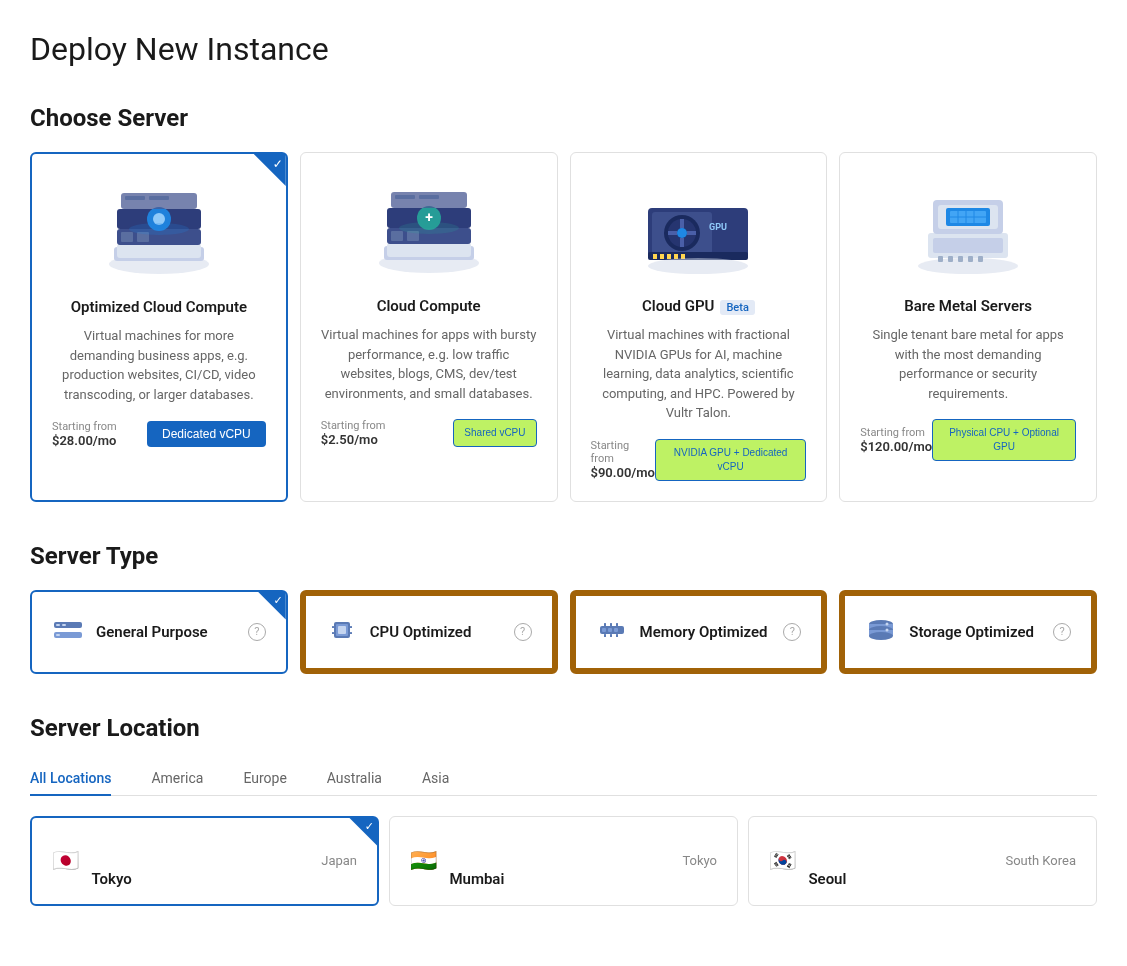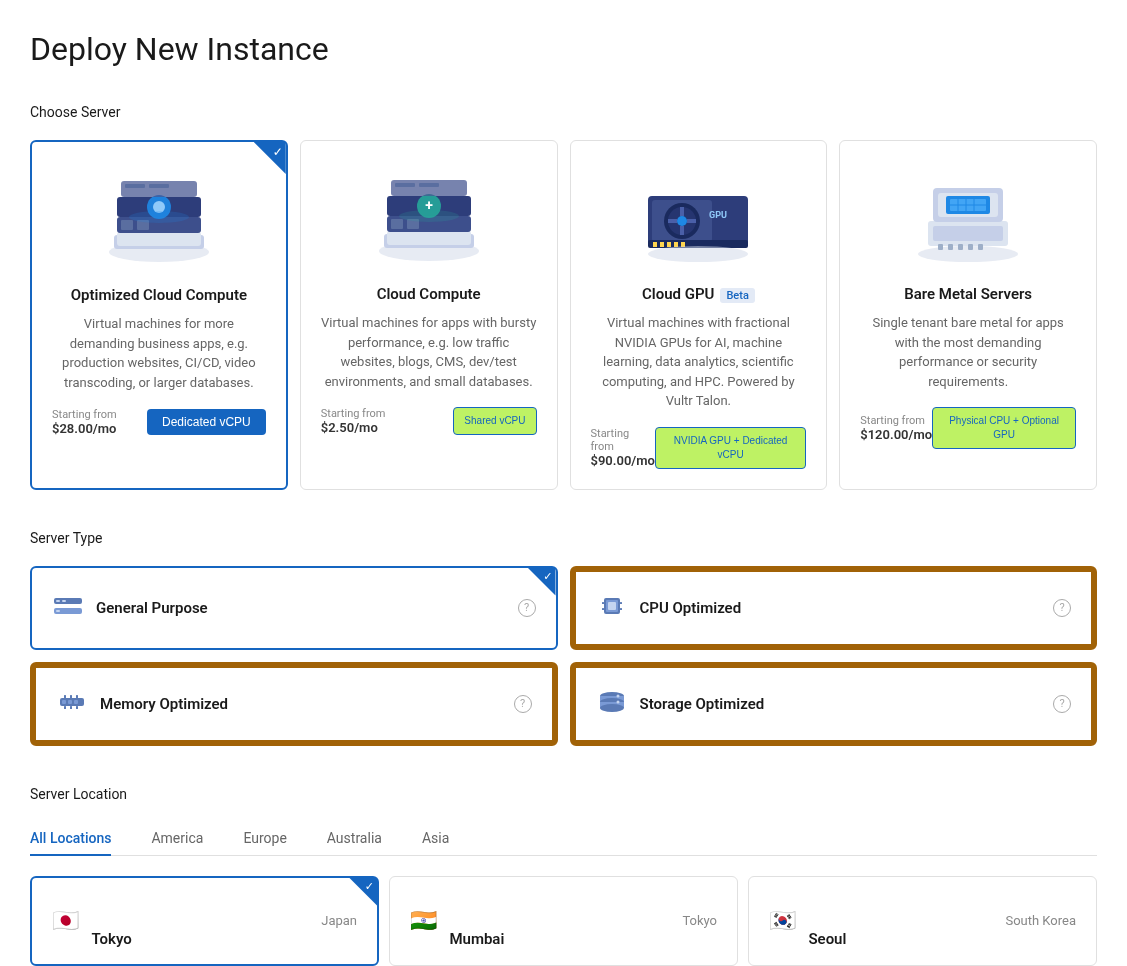--- a/index.html
+++ b/index.html
@@ -10,22 +10,22 @@
       padding: 30px 30px;
       max-width: 1127px;
     }
     .page-title {
       font-size: 32px;
       font-weight: 400;
       margin-bottom: 36px;
       color: #1a1a1a;
     }
     .section-label {
-      font-size: 14px;
-      font-weight: 400;
+      font-size: 24px;
+      font-weight: 700;
       margin-bottom: 20px;
       color: #1a1a1a;
     }
     
     .server-cards {
       display: grid;
       grid-template-columns: repeat(4, 1fr);
       gap: 12px;
       margin-bottom: 40px;
     }
@@ -128,21 +128,21 @@
       font-size: 10px;
       font-weight: 500;
       cursor: pointer;
       text-align: center;
       line-height: 1.4;
     }
 
     
     .server-type-grid {
       display: grid;
-      grid-template-columns: repeat(2, 1fr);
+      grid-template-columns: repeat(4, 1fr);
       gap: 12px;
       margin-bottom: 40px;
     }
     .type-card {
       border: 6px solid #a16207;
       border-radius: 6px;
       padding: 18px 20px;
       display: flex;
       align-items: center;
       gap: 12px;

